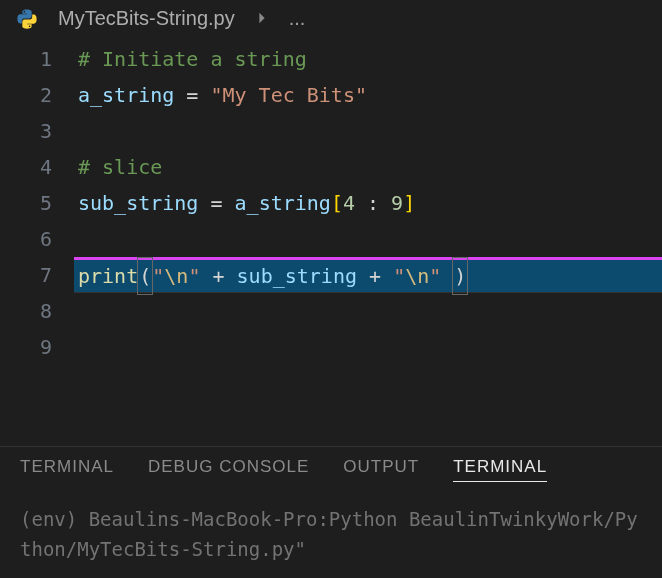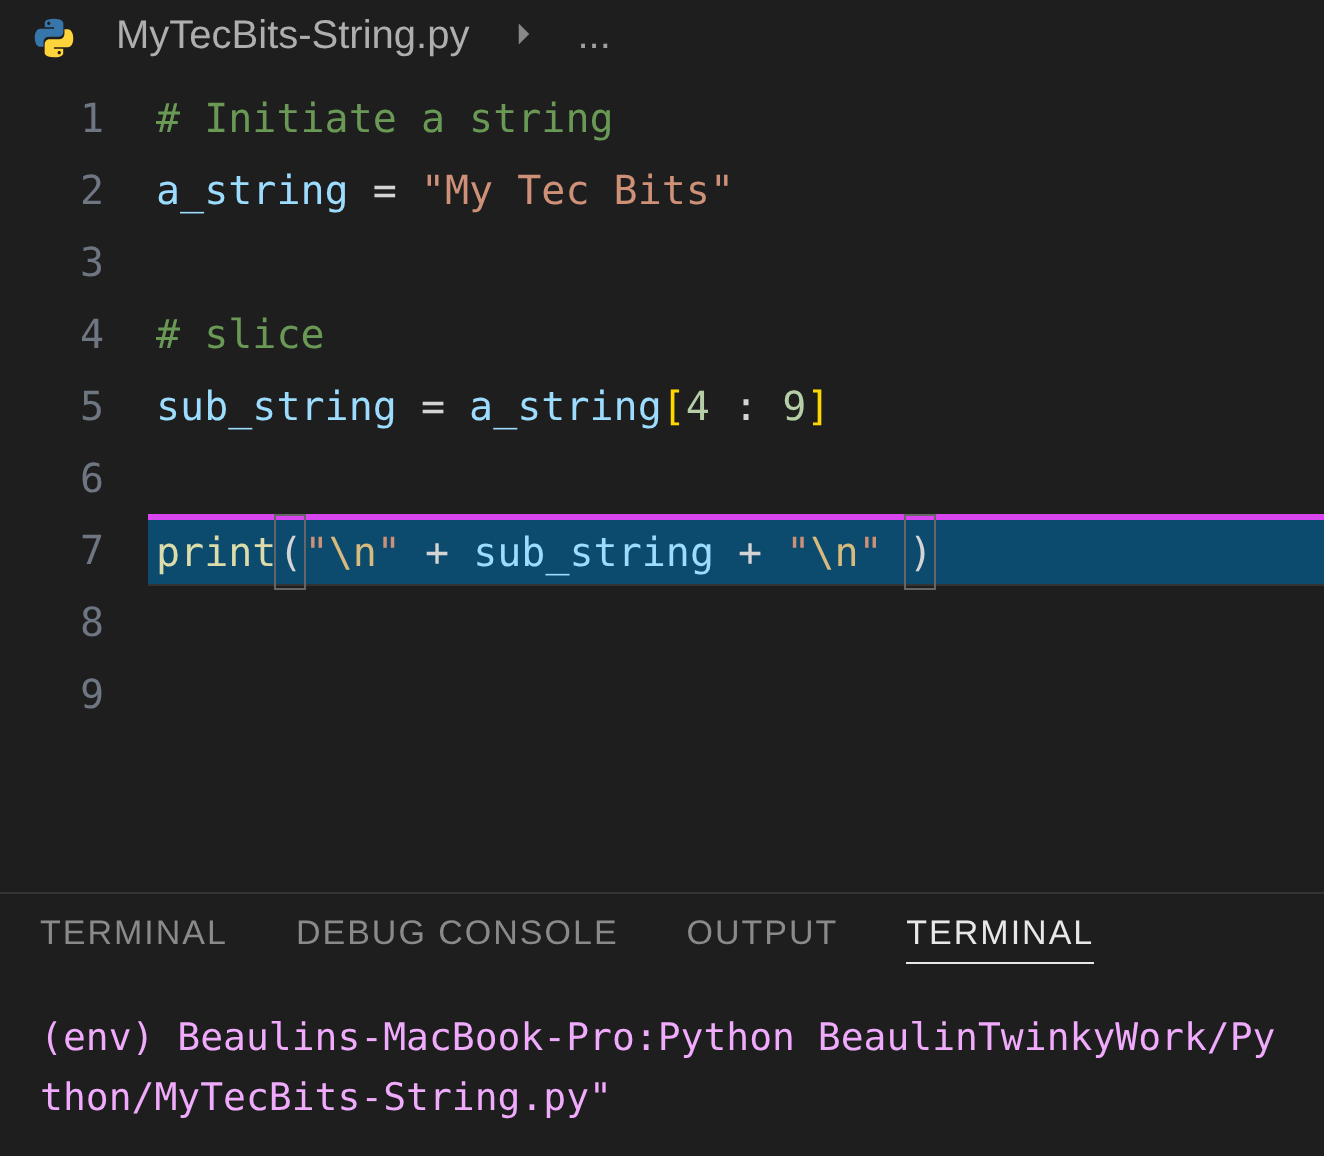--- a/index.html
+++ b/index.html
@@ -85,21 +85,21 @@
   }
   .panel-tab.active {
     color: #e8e8e8;
     border-bottom: 1px solid #e8e8e8;
     padding-bottom: 4px;
   }
   .terminal {
     padding: 14px 20px;
     font-size: 19px;
     line-height: 30px;
-    color: #f0abfc;
+    color: #737373;
     word-break: break-all;
   }
   .terminal-line { white-space: pre-wrap; }
 </style>
 </head>
 <body>
 
 <div class="breadcrumb">
   <span class="py-icon">
     <svg viewBox="0 0 32 32" width="22" height="22">

